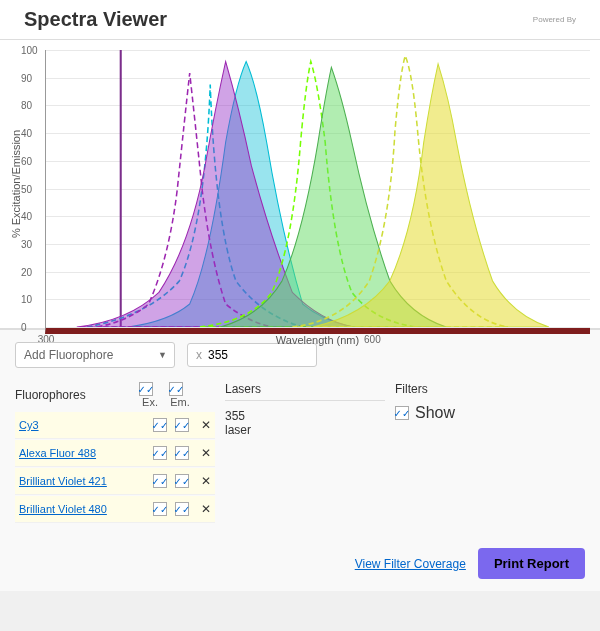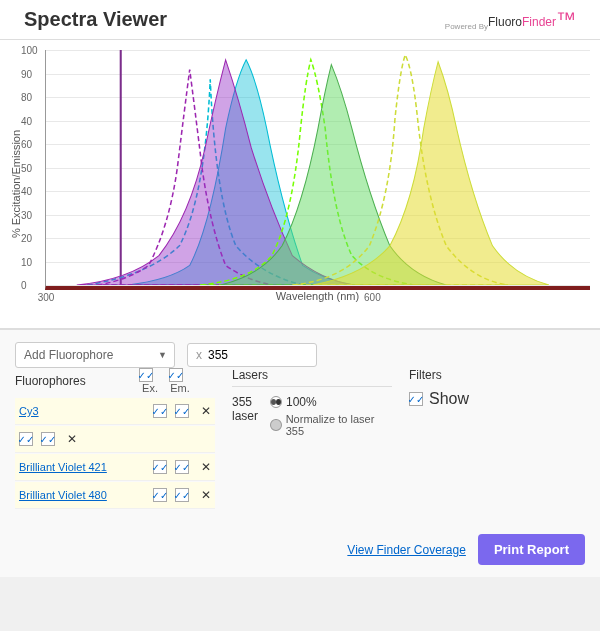--- a/index.html
+++ b/index.html
@@ -41,23 +41,23 @@
     .chart-area {
       background: #fff;
       padding: 10px 10px 10px 45px;
       position: relative;
       border-bottom: 2px solid #ddd;
       height: 290px;
     }
     .chart-inner {
       position: relative;
       width: 100%;
-      height: 240px;
+      height: 284px;
       border-left: 1px solid #999;
-      border-bottom: 5px solid #7f1d1d;
+      border-bottom: 7px solid #7f1d1d;
     }
     .y-axis-label {
       position: absolute;
       left: -38px;
       top: 50%;
       transform: translateY(-50%) rotate(-90deg);
       font-size: 11px;
       color: #555;
       white-space: nowrap;
     }
@@ -101,20 +101,21 @@
     .controls-area {
       background: #f9f9f9;
       padding: 12px 15px;
     }
 
     
     .top-controls {
       display: flex;
       align-items: center;
       gap: 12px;
+      margin-bottom: 14px;
     }
     .add-fluoro-select {
       width: 160px;
       padding: 5px 8px;
       border: 1px solid #ccc;
       border-radius: 3px;
       background: #fff;
       font-size: 12px;
       color: #666;
       appearance: none;
@@ -164,21 +165,21 @@
       display: flex;
       align-items: center;
       justify-content: center;
       color: #999;
       font-size: 13px;
     }
 
     
     .main-controls {
       display: flex;
-      gap: 17px;
+      gap: 10px;
     }
 
     
     .fluoro-panel {
       flex: 0 0 200px;
     }
     .fluoro-row {
       display: flex;
       align-items: center;
       padding: 6px 4px;
@@ -325,21 +326,21 @@
       padding-top: 8px;
     }
     .view-filter-link {
       color: #0066cc;
       text-decoration: underline;
       cursor: pointer;
       font-size: 12px;
     }
     .print-report-btn {
       background: #7b68ee;
-      color: #ffffff;
+      color: #000000;
       border: none;
       padding: 8px 16px;
       border-radius: 4px;
       cursor: pointer;
       font-size: 13px;
       font-weight: bold;
       text-align: center;
     }
 
     
@@ -360,23 +361,20 @@
       min-width: 16px;
     }
   </style>
 </head>
 <body>
 
 <div class="header">
   <span class="header-title">Spectra Viewer</span>
   <div class="logo-container">
     <span class="powered-by">Powered By</span>
-    <span>
-      <span class="logo-fluoro">Fluoro</span><span class="logo-finder">Finder</span><span class="logo-dot">™</span>
-    </span>
   </div>
 </div>
 
 <div class="chart-area">
   <div class="y-axis-label">% Excitation/Emission</div>
   <div class="chart-inner">
 
     <div class="grid-line" style="top:0%"></div>
     <div class="grid-line" style="top:10%"></div>
     <div class="grid-line" style="top:20%"></div>
@@ -465,20 +463,21 @@
       <div class="fluoro-row">
         <span class="fluoro-name">Cy3</span>
         <div class="fluoro-checks">
           <div class="check-icon checked">✓</div>
           <div class="check-icon checked">✓</div>
           <span class="delete-icon">✕</span>
         </div>
       </div>
 
       <div class="fluoro-row">
+        <span class="fluoro-name">Alexa Fluor 488</span>
         <div class="fluoro-checks">
           <div class="check-icon checked">✓</div>
           <div class="check-icon checked">✓</div>
           <span class="delete-icon">✕</span>
         </div>
       </div>
 
       <div class="fluoro-row">
         <span class="fluoro-name">Brilliant Violet 421</span>
         <div class="fluoro-checks">
@@ -498,43 +497,31 @@
       </div>
     </div>
 
     <div class="lasers-panel">
       <div class="lasers-title">Lasers</div>
       <div class="laser-row">
         <span class="laser-wavelength">
           <span>355</span><br>
           <span>laser</span>
         </span>
-        <div class="laser-options">
-          <div class="laser-percent">
-            <div class="radio-btn selected">
-              <div style="width:6px;height:6px;border-radius:50%;background:#555;"></div>
-            </div>
-            <span class="laser-label">100%</span>
-          </div>
-          <div class="laser-percent">
-            <div class="radio-btn unselected"></div>
-            <span class="normalize-label">Normalize to laser 355</span>
-          </div>
-        </div>
       </div>
     </div>
 
     <div class="filters-panel">
       <div class="filters-title">Filters</div>
       <div class="filters-show">
         <div class="show-checkbox check-icon checked">✓</div>
         <span class="show-label">Show</span>
       </div>
     </div>
 
   </div>
 
   <div class="bottom-row">
-    <span class="view-filter-link">View Finder Coverage</span>
+    <span class="view-filter-link">View Filter Coverage</span>
     <button class="print-report-btn">Print Report</button>
   </div>
 
 </div>
 
 </body></html>

